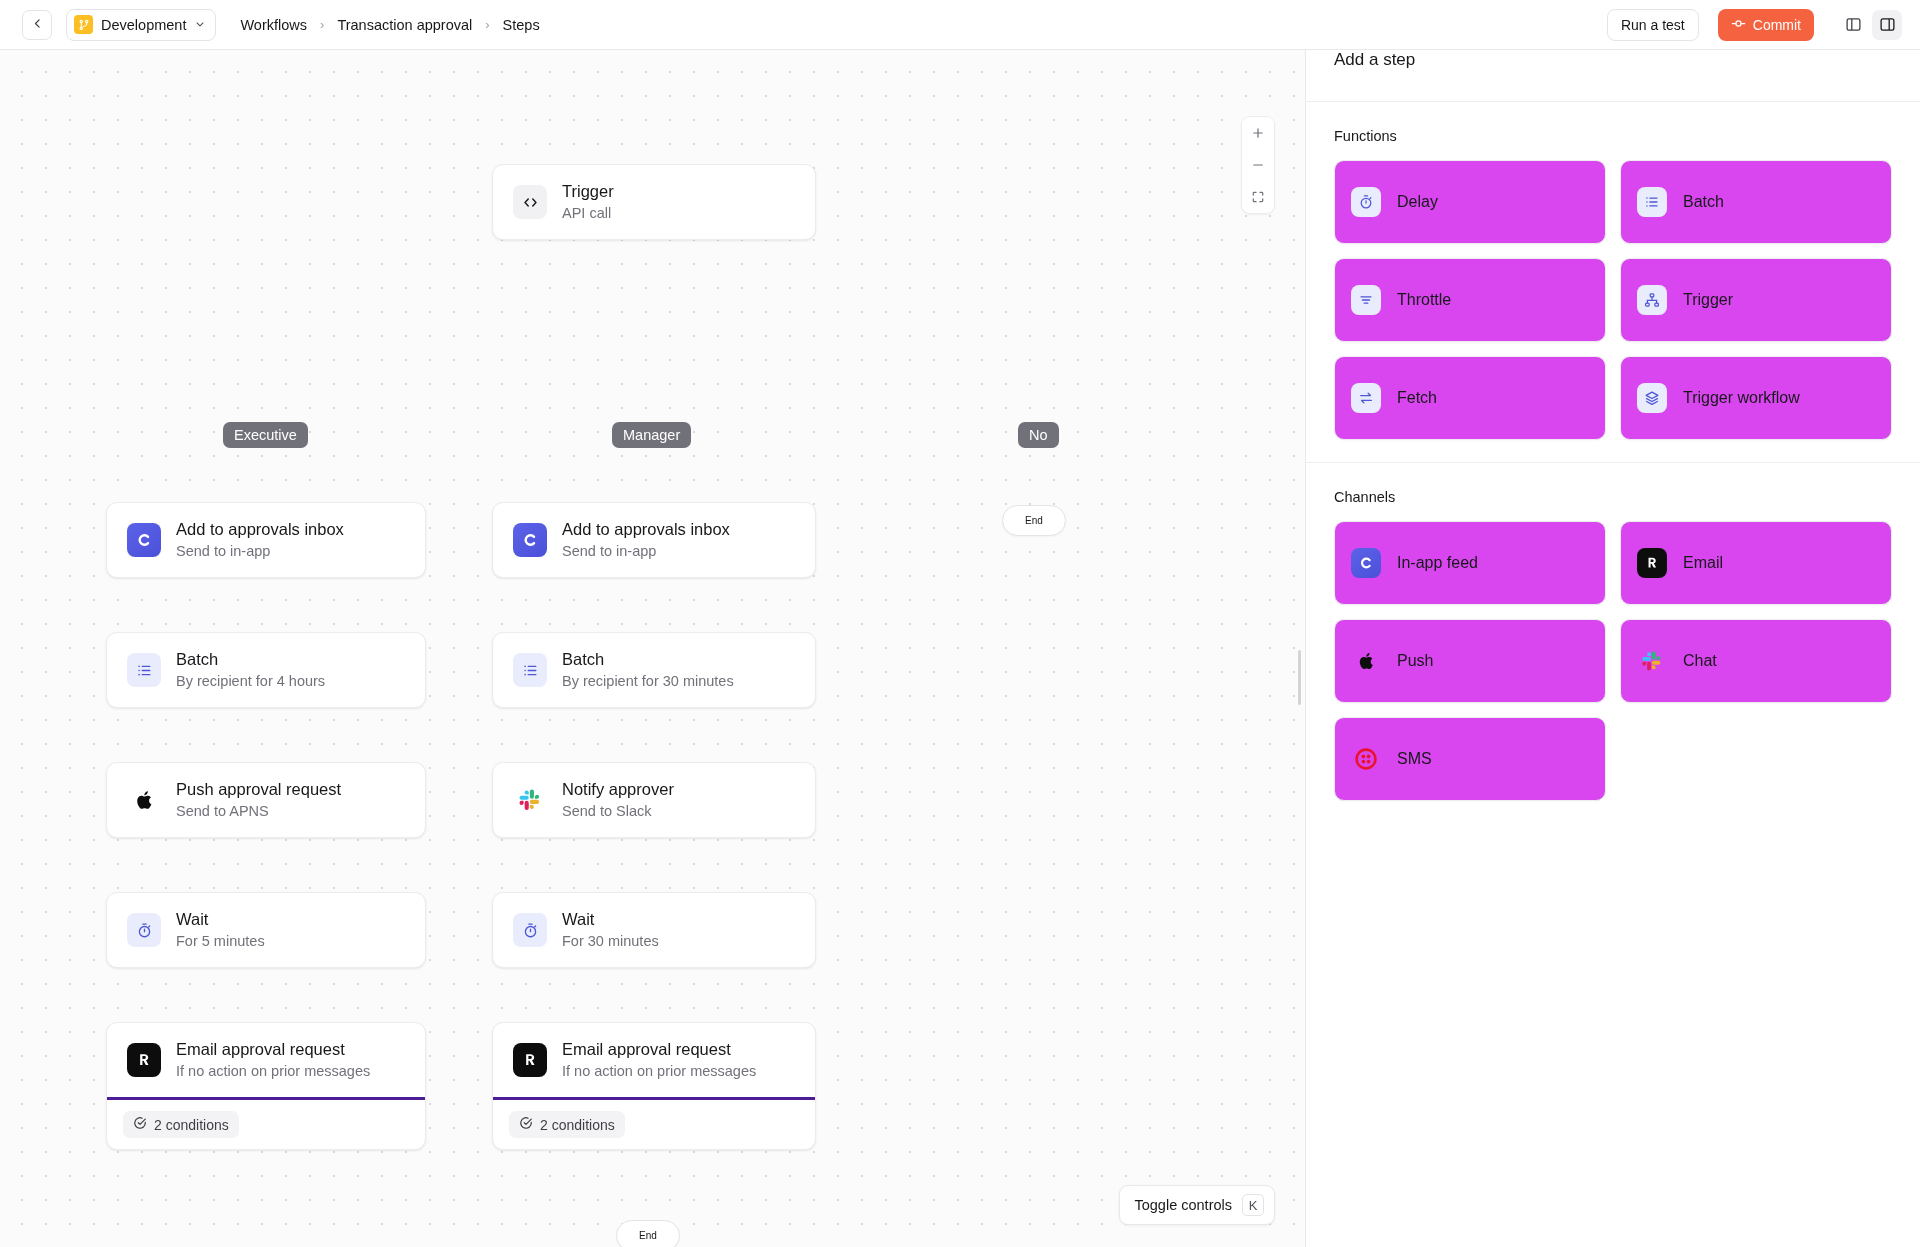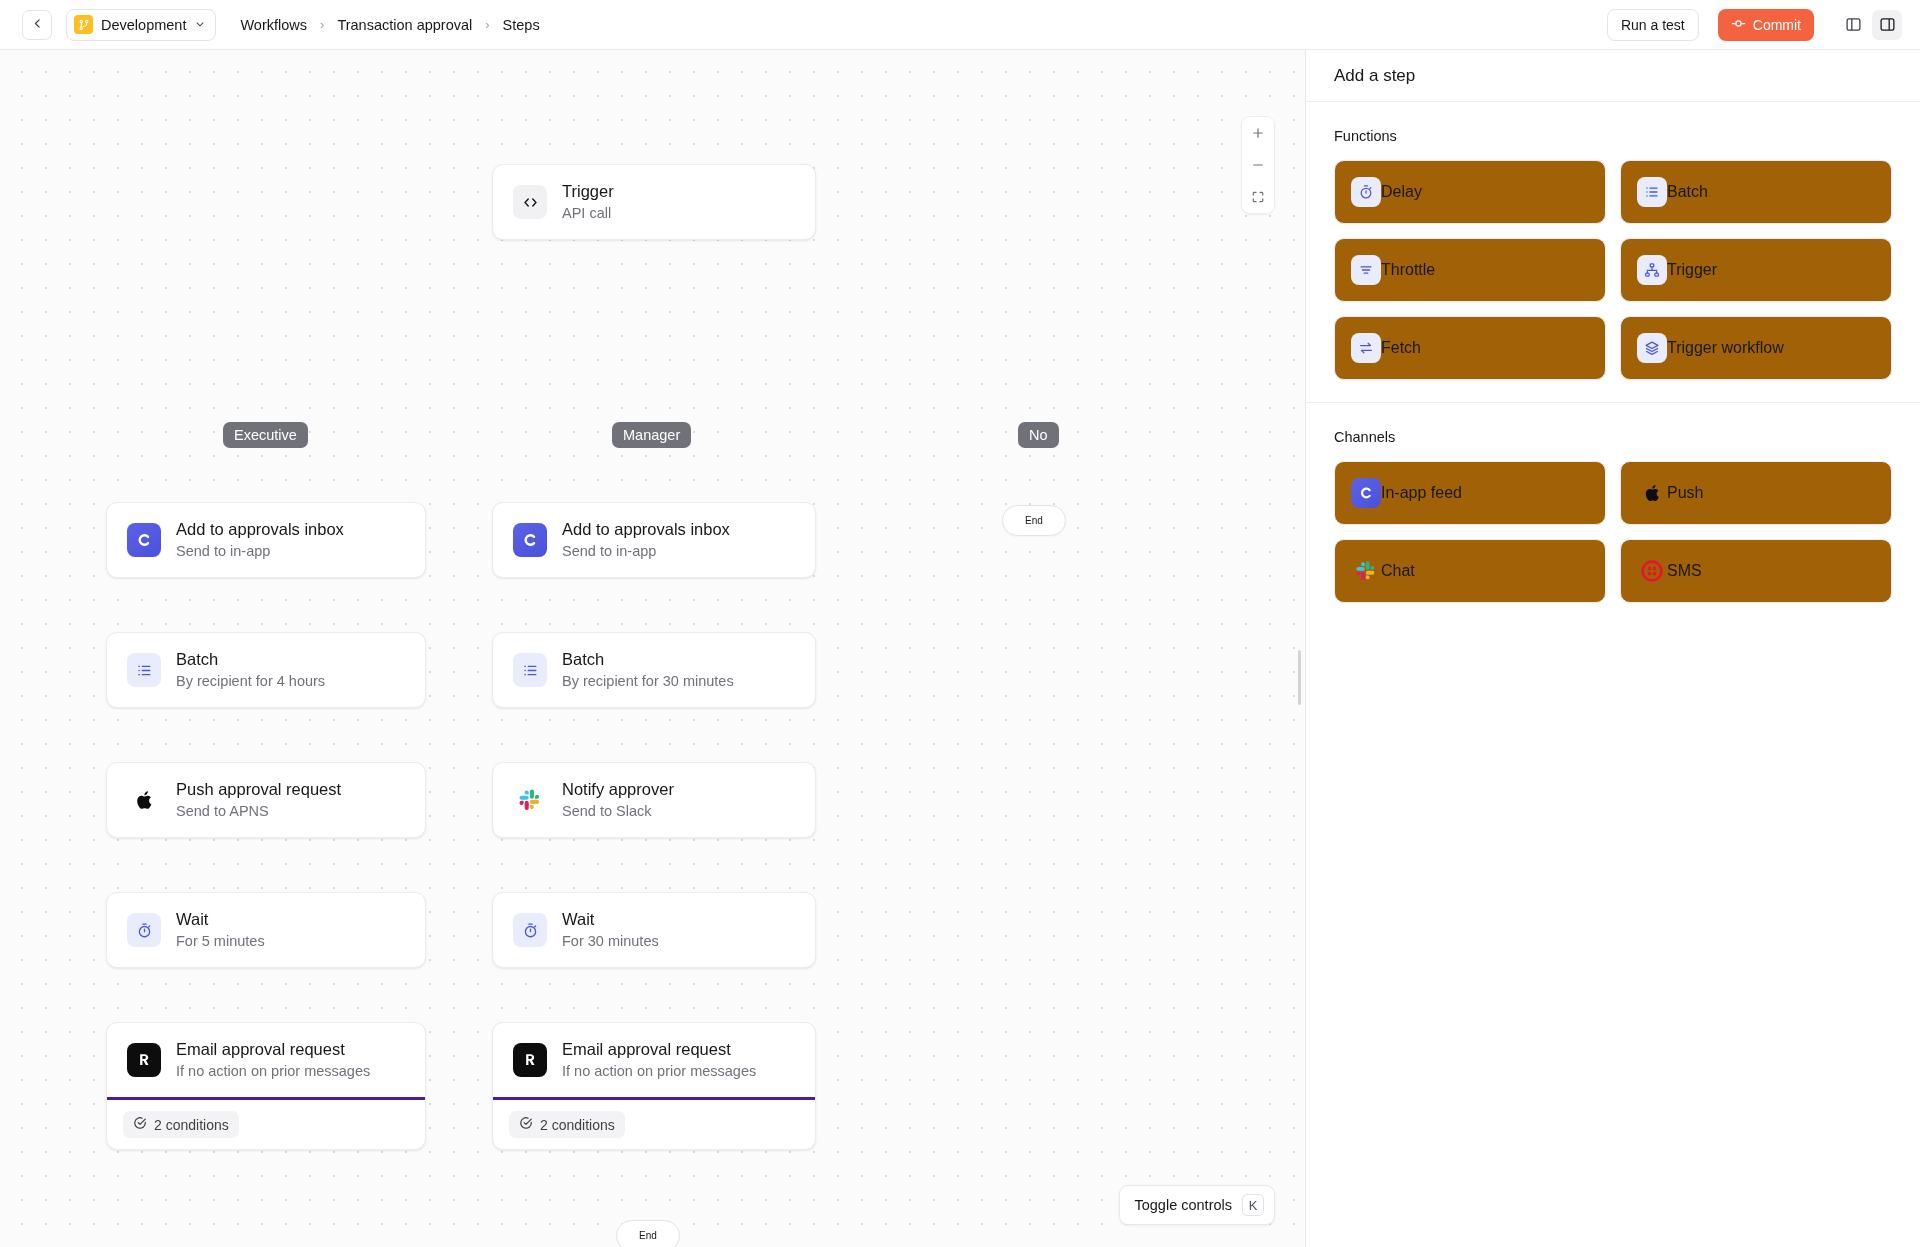--- a/index.html
+++ b/index.html
@@ -172,32 +172,32 @@
     font-size: 13px; color: #52525b; background: #fff;
   }
   .scroll-hint {
     position: absolute; right: 4px; top: 600px;
     width: 3px; height: 55px; border-radius: 3px; background: #d4d4d8;
   }
 
   
   .panel { width: 614px; height: 100%; background: #fff; display: flex; flex-direction: column; }
   .panel-head {
-    height: 52px; display: flex; align-items: center;
+    height: 52px; display: flex; align-items: flex-start;
     padding: 0 28px; border-bottom: 1px solid #eeeef0;
   }
   .panel-title { font-size: 17px; color: #18181b; }
   .panel-sec { padding: 26px 28px 6px; }
   .panel-sec.divided { border-top: 1px solid #eeeef0; margin-top: 16px; }
   .sec-label { font-size: 14.5px; color: #18181b; margin-bottom: 16px; }
   .grid2 { display: grid; grid-template-columns: 1fr 1fr; gap: 14px; }
   .opt-card {
-    display: flex; align-items: center; 
+    display: flex; align-items: center; gap: 16px;
     border: 1px solid #ededf0; border-radius: 10px;
-    padding: 16px 16px; background: #a16207; cursor: pointer;
+    padding: 26px 16px; background: #d946ef; cursor: pointer;
     box-shadow: 0 1px 2px rgba(16,17,26,.03);
   }
   .opt-ico {
     width: 30px; height: 30px; border-radius: 8px;
     display: flex; align-items: center; justify-content: center; flex-shrink: 0;
   }
   .opt-label { font-size: 16px; color: #18181b; }
 </style>
 </head>
 <body>
@@ -618,20 +618,28 @@
 
         <div class="opt-card">
           <span class="opt-ico ico-courier">
             <svg width="20" height="20" viewBox="0 0 24 24" fill="none">
                 <path d="M16.4 8.6a5.2 5.2 0 1 0 0 6.8" stroke="#fff" stroke-width="2.6" stroke-linecap="round"></path>
               </svg>
           </span>
           <span class="opt-label">In-app feed</span>
         </div>
 
+        <div class="opt-card">
+          <span class="opt-ico ico-resend">
+            <svg width="18" height="18" viewBox="0 0 24 24" fill="#fff">
+                <path d="M7.4 5h5.2c2.6 0 4.4 1.5 4.4 3.9 0 1.8-1 3-2.6 3.5l3 5.6h-3.3l-2.6-5.1h-1.4V18H7.4V5m2.7 2.3v3.4h2.2c1.2 0 1.9-.6 1.9-1.7 0-1.1-.7-1.7-1.9-1.7h-2.2Z"></path>
+              </svg>
+          </span>
+          <span class="opt-label">Email</span>
+        </div>
 
         <div class="opt-card">
           <span class="opt-ico ico-plain">
             <svg width="22" height="22" viewBox="0 0 24 24" fill="#0d0d0d">
                 <path d="M17.05 12.74c-.02-2.2 1.8-3.26 1.88-3.31-1.02-1.5-2.62-1.7-3.18-1.72-1.35-.14-2.64.79-3.33.79-.69 0-1.74-.77-2.87-.75-1.47.02-2.83.86-3.59 2.17-1.53 2.65-.39 6.58 1.1 8.73.73 1.05 1.6 2.23 2.74 2.19 1.1-.04 1.51-.71 2.84-.71 1.33 0 1.7.71 2.86.69 1.18-.02 1.93-1.07 2.65-2.13.84-1.22 1.18-2.4 1.2-2.46-.03-.01-2.29-.88-2.31-3.49M14.9 6.1c.6-.73 1.01-1.75.9-2.76-.87.04-1.92.58-2.55 1.31-.56.64-1.05 1.68-.92 2.67.97.08 1.96-.49 2.57-1.22"></path>
               </svg>
           </span>
           <span class="opt-label">Push</span>
         </div>
 

